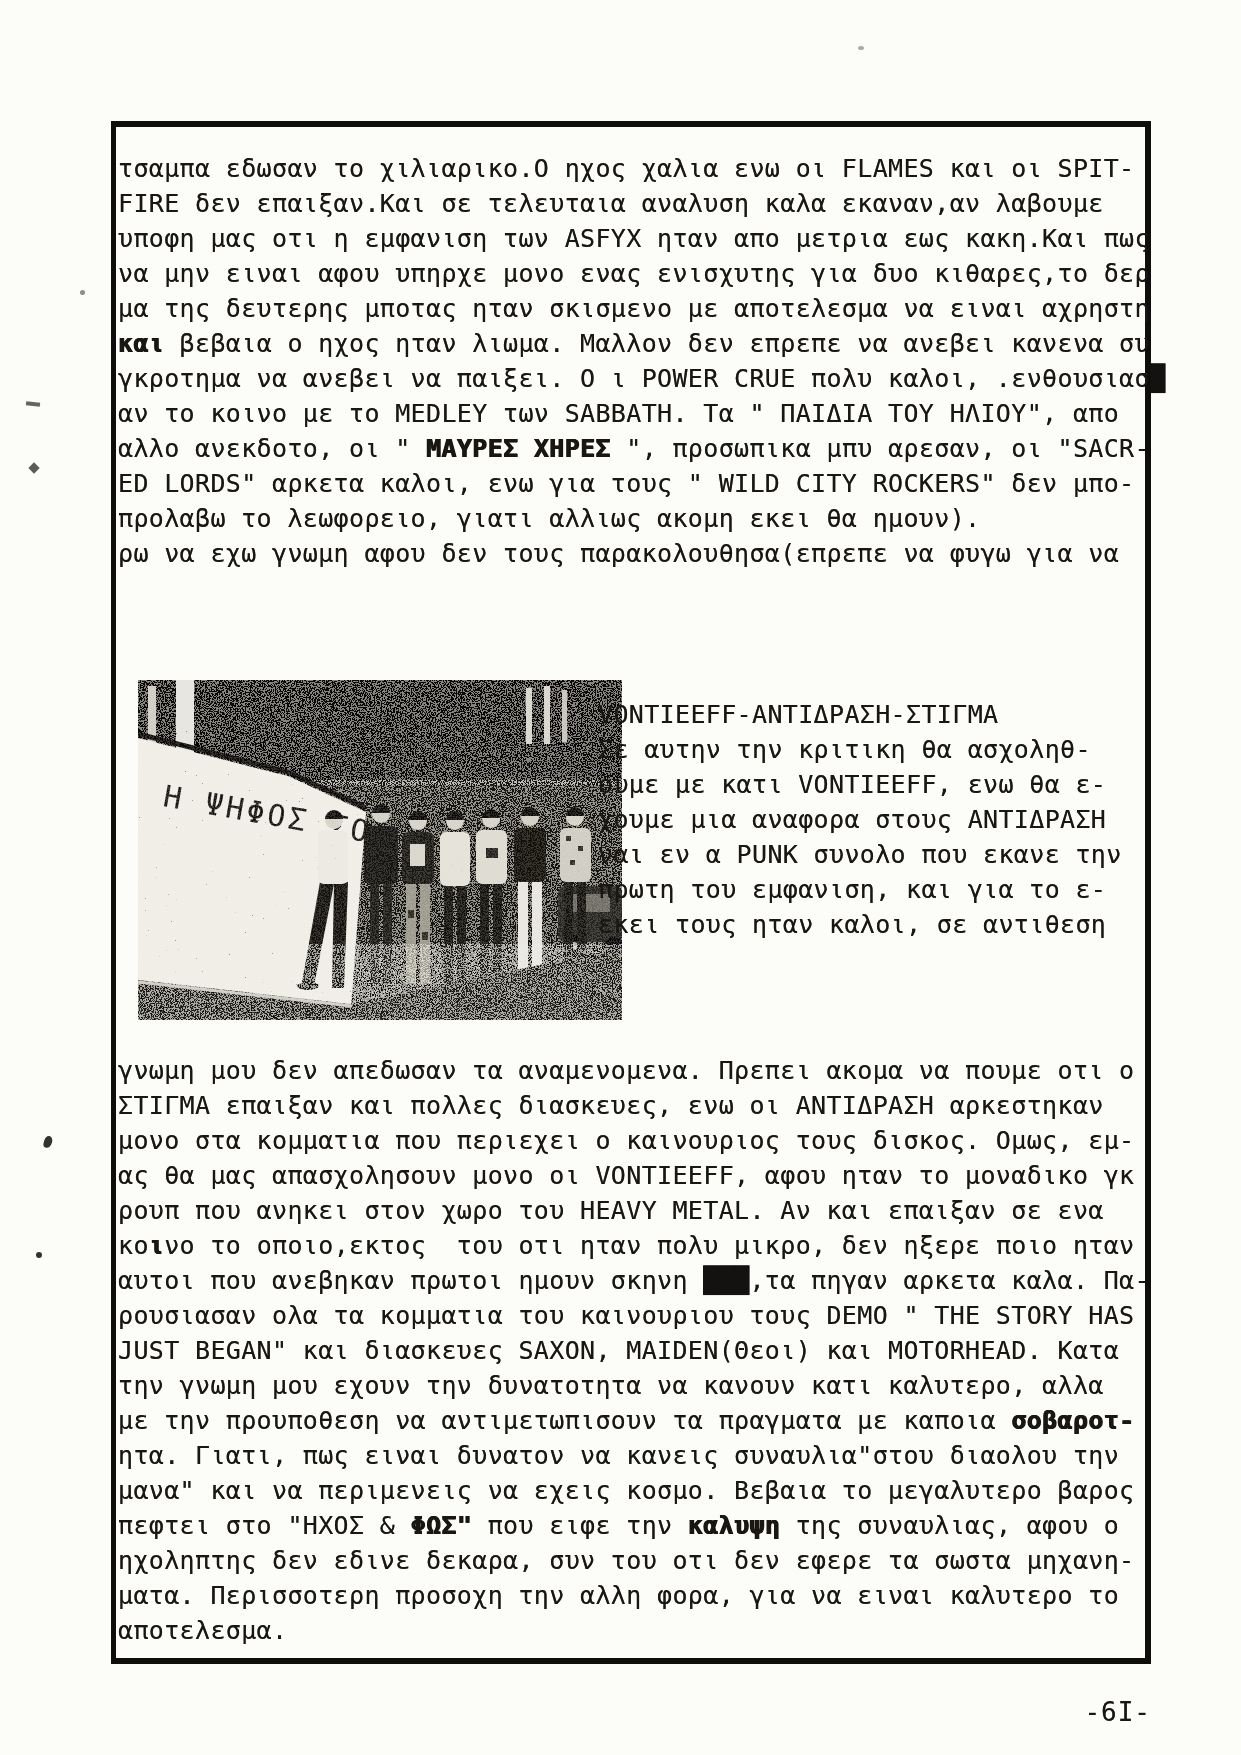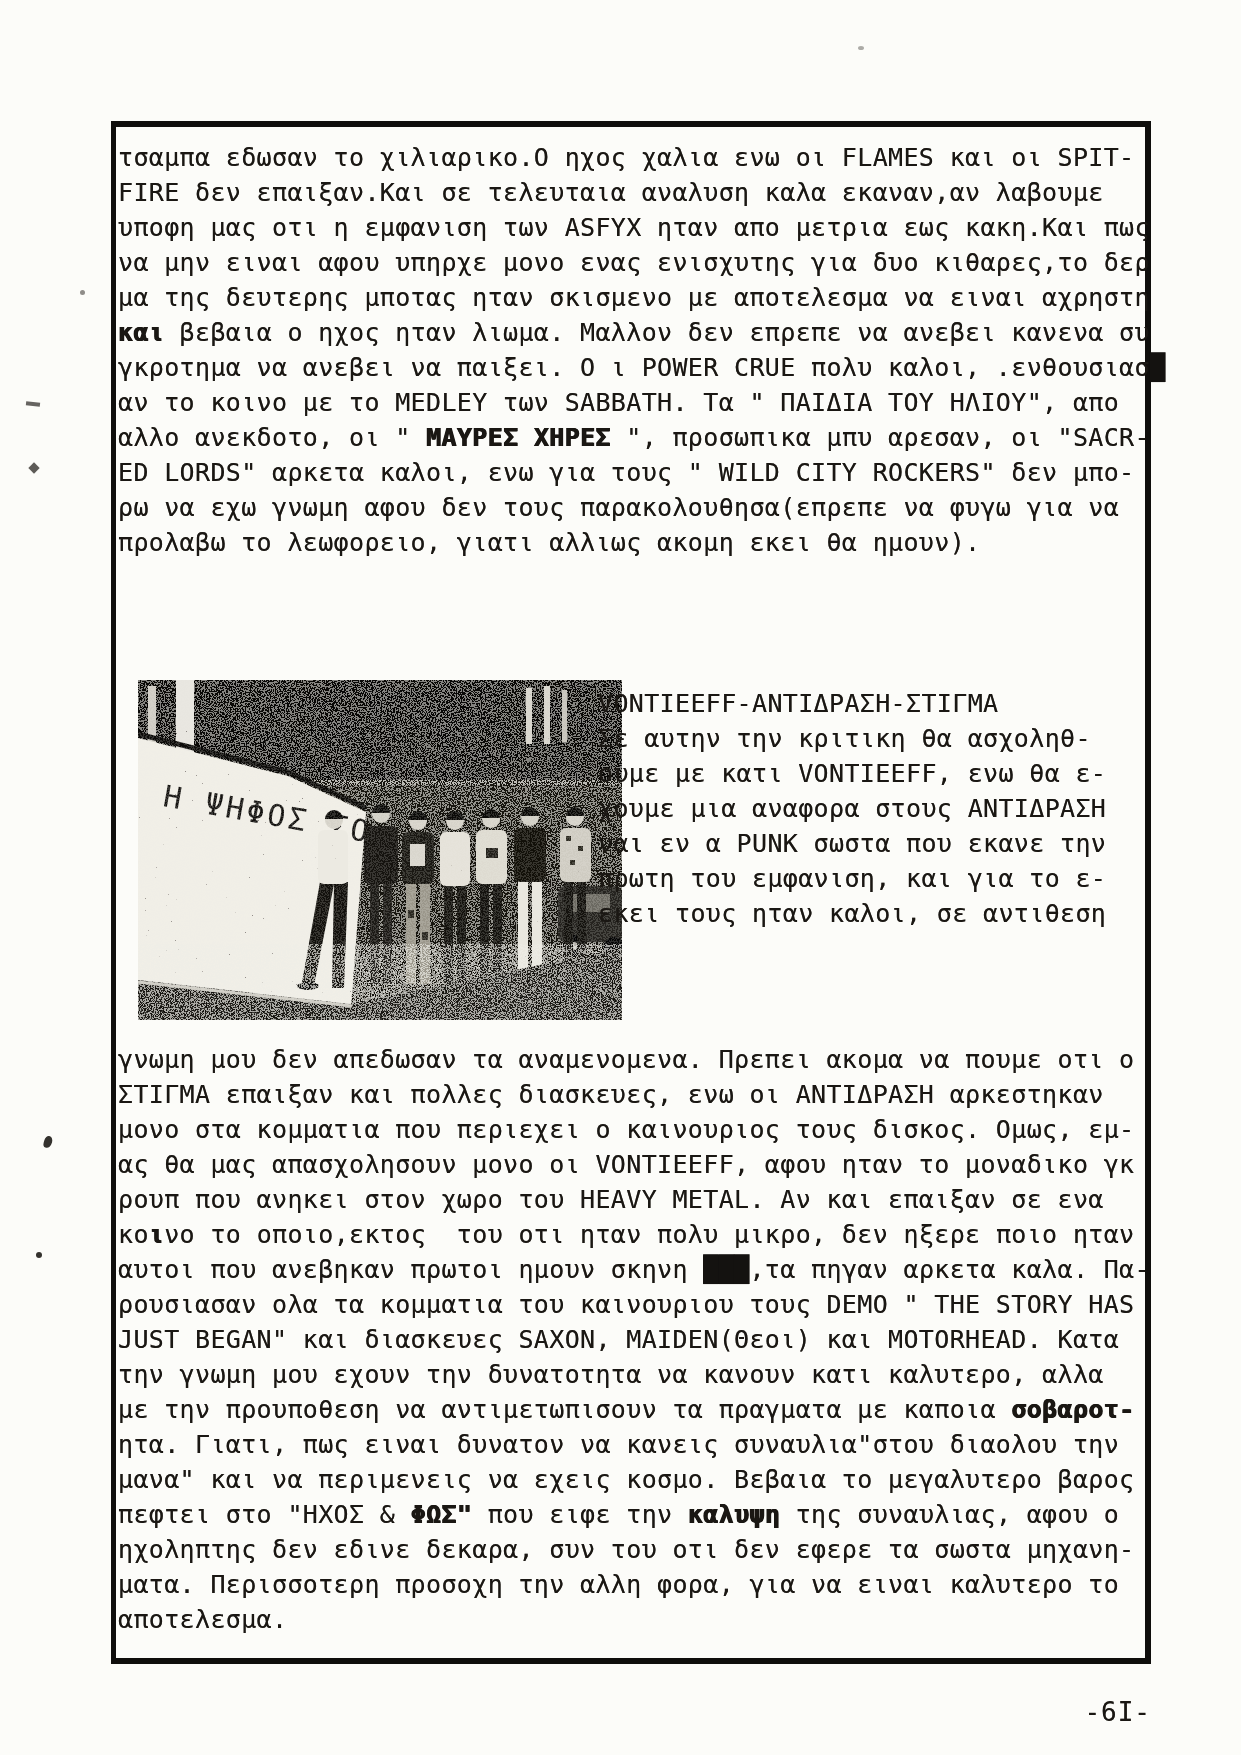--- a/index.html
+++ b/index.html
@@ -13,21 +13,21 @@
   }
   .frame{
     position:absolute;
     left:111px;top:121px;
     width:1040px;height:1543px;
     border:6px solid #0f0e0c;
     border-left-width:5px;
     box-sizing:border-box;
     background:transparent;
   }
-  .textblock{position:absolute;}
+  .textblock{position:absolute;margin-top:11px;}
   .line{
     height:35px;line-height:35px;
     white-space:pre;
     font-size:25px;
     letter-spacing:0.35px;
     text-shadow:0 0 0.5px rgba(25,20,15,0.65);
   }
   #sec-a{left:2px;top:13px;}
   #sec-b{left:482px;top:559px;}
   #sec-c{left:2px;top:915px;}
@@ -78,22 +78,22 @@
         <div class="line">τσαμπα εδωσαν το χιλιαρικο.Ο ηχος χαλια ενω οι FLAMES και οι SPIT-</div>
         <div class="line">FIRE δεν επαιξαν.Και σε τελευταια αναλυση καλα εκαναν,αν λαβουμε</div>
         <div class="line">υποφη μας οτι η εμφανιση των ASFYX ηταν απο μετρια εως κακη.Και πως</div>
         <div class="line">να μην ειναι αφου υπηρχε μονο ενας ενισχυτης για δυο κιθαρες,το δερ</div>
         <div class="line">μα της δευτερης μποτας ηταν σκισμενο με αποτελεσμα να ειναι αχρηστη</div>
         <div class="line"><span class="seg-b">και</span><span> βεβαια ο ηχος ηταν λιωμα. Μαλλον δεν επρεπε να ανεβει κανενα συ</span></div>
         <div class="line"><span>γκροτημα να ανεβει να παιξει. Ο ι POWER CRUE πολυ καλοι, .ενθουσιασ</span><span class="seg-r">█</span></div>
         <div class="line">αν το κοινο με το MEDLEY των SABBATH. Τα " ΠΑΙΔΙΑ ΤΟΥ ΗΛΙΟΥ", απο</div>
         <div class="line"><span>αλλο ανεκδοτο, οι " </span><span class="seg-b">ΜΑΥΡΕΣ ΧΗΡΕΣ</span><span> ", προσωπικα μπυ αρεσαν, οι "SACR-</span></div>
         <div class="line">ED LORDS" αρκετα καλοι, ενω για τους " WILD CITY ROCKERS" δεν μπο-</div>
+        <div class="line">προλαβω το λεωφορειο, γιατι αλλιως ακομη εκει θα ημουν).</div>
         <div class="line">ρω να εχω γνωμη αφου δεν τους παρακολουθησα(επρεπε να φυγω για να</div>
-        <div class="line">προλαβω το λεωφορειο, γιατι αλλιως ακομη εκει θα ημουν).</div>
       </div>
 
     <div class="photo-wrap">
       <svg width="484" height="340" viewBox="0 0 484 340" aria-hidden="true">
         <defs>
           <filter id="fWhite" x="-5%" y="-5%" width="110%" height="110%">
             <feTurbulence type="fractalNoise" baseFrequency="0.8" numOctaves="2" seed="11" stitchTiles="stitch" result="n"></feTurbulence>
             <feColorMatrix in="n" type="luminanceToAlpha" result="l"></feColorMatrix>
             <feComponentTransfer in="l" result="a">
                 <feFuncA type="discrete" tableValues="0 0 1 1"></feFuncA>
@@ -203,21 +203,21 @@
         <rect width="484" height="340" filter="url(#fBlack)" opacity="0.12"></rect>
       </svg>
     </div>
 
     <div id="sec-b" class="textblock">
       <div class="line">VONTIEEFF-ΑΝΤΙΔΡΑΣΗ-ΣΤΙΓΜΑ</div>
       <div>
           <div class="line">Σε αυτην την κριτικη θα ασχοληθ-</div>
           <div class="line">ουμε με κατι VONTIEEFF, ενω θα ε-</div>
           <div class="line">χουμε μια αναφορα στους ΑΝΤΙΔΡΑΣΗ</div>
-          <div class="line">ναι εν α PUNK σωστα που εκανε την</div>
+          <div class="line">ναι εν α PUNK συνολο που εκανε την</div>
           <div class="line">πρωτη του εμφανιση, και για το ε-</div>
           <div class="line">εκει τους ηταν καλοι, σε αντιθεση</div>
         </div>
     </div>
 
     <div id="sec-c" class="textblock">
         <div class="line">γνωμη μου δεν απεδωσαν τα αναμενομενα. Πρεπει ακομα να πουμε οτι ο</div>
         <div class="line">ΣΤΙΓΜΑ επαιξαν και πολλες διασκευες, ενω οι ΑΝΤΙΔΡΑΣΗ αρκεστηκαν</div>
         <div class="line">μονο στα κομματια που περιεχει ο καινουριος τους δισκος. Ομως, εμ-</div>
         <div class="line">ας θα μας απασχολησουν μονο οι VONTIEEFF, αφου ηταν το μοναδικο γκ</div>

